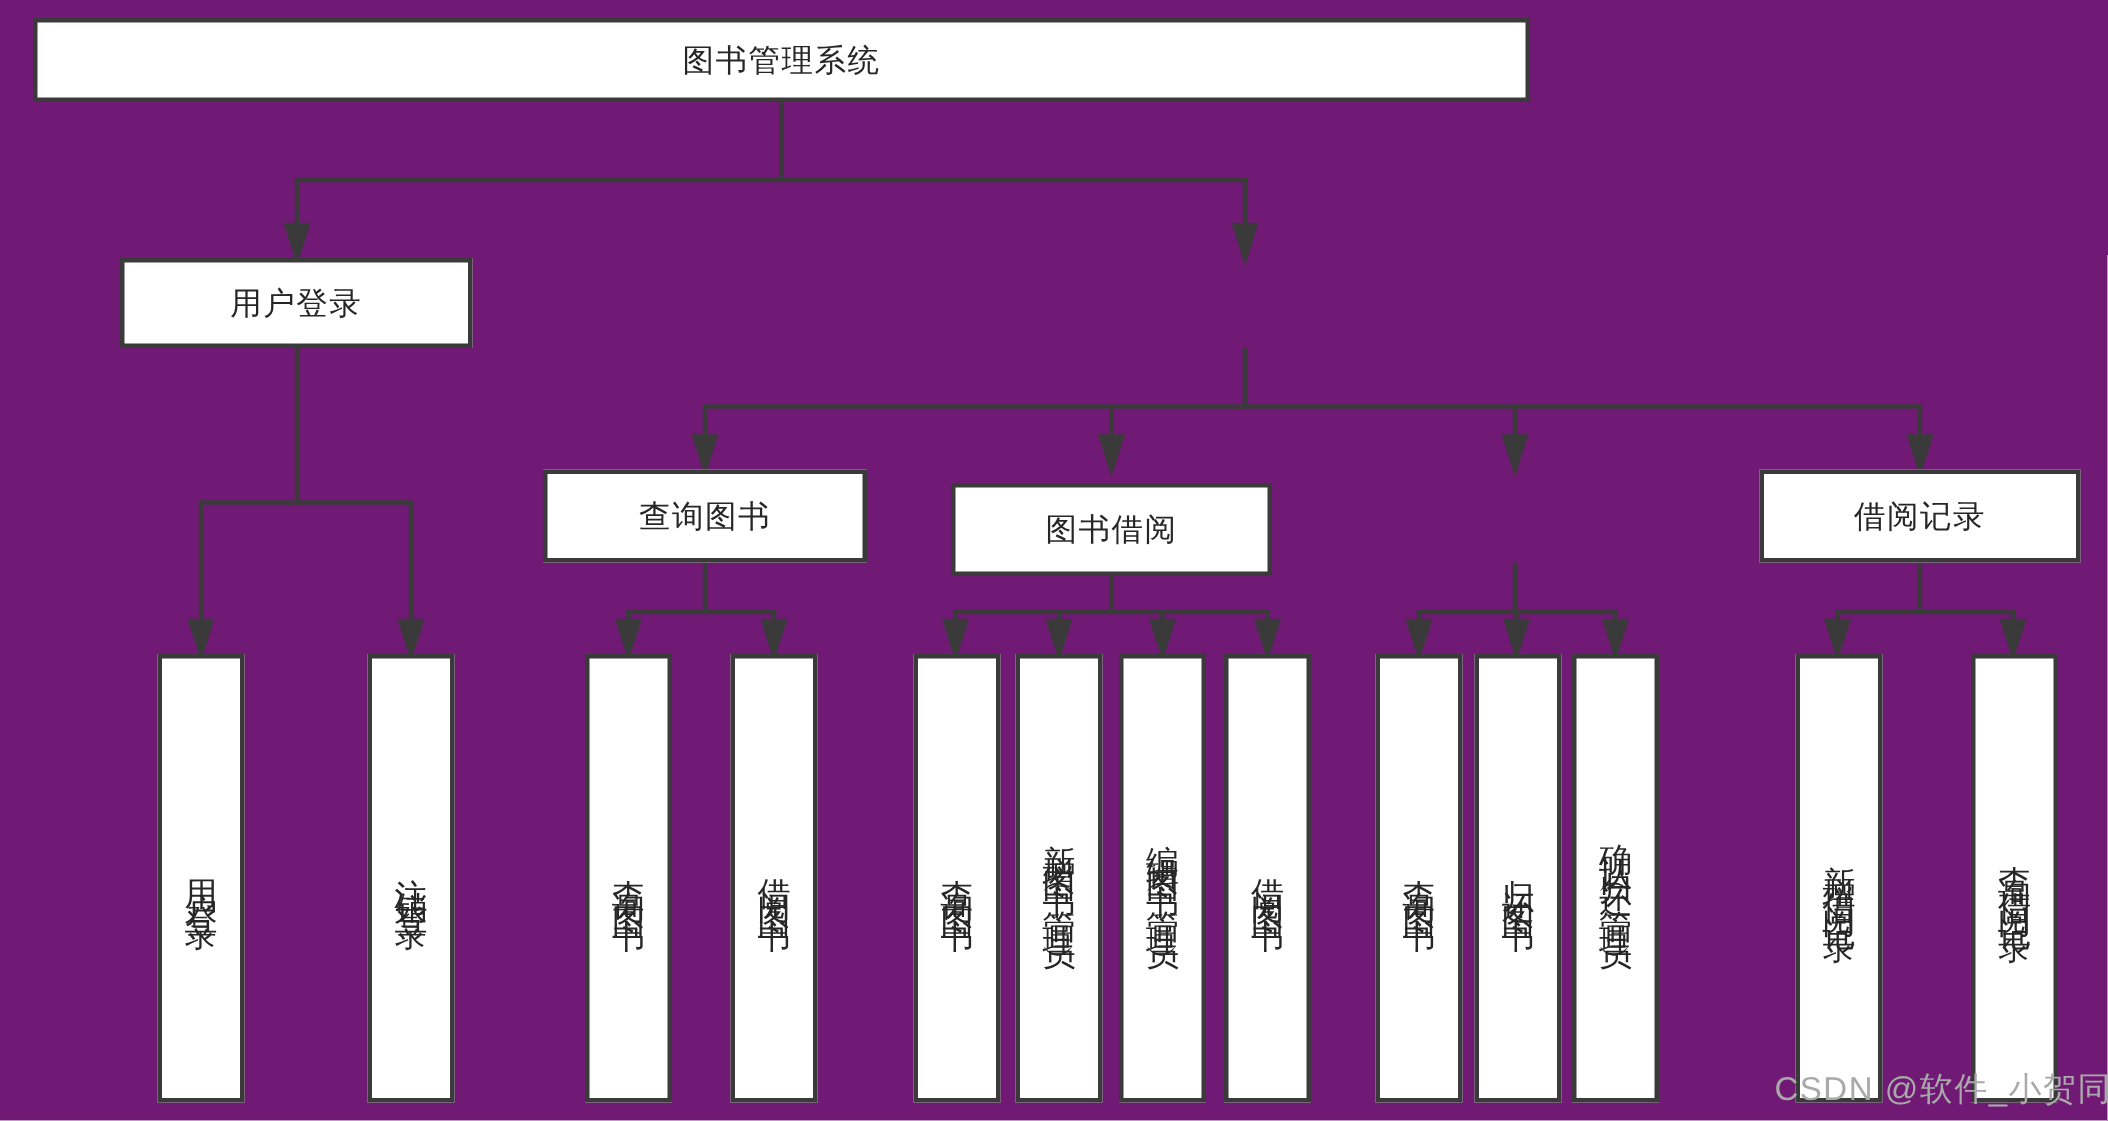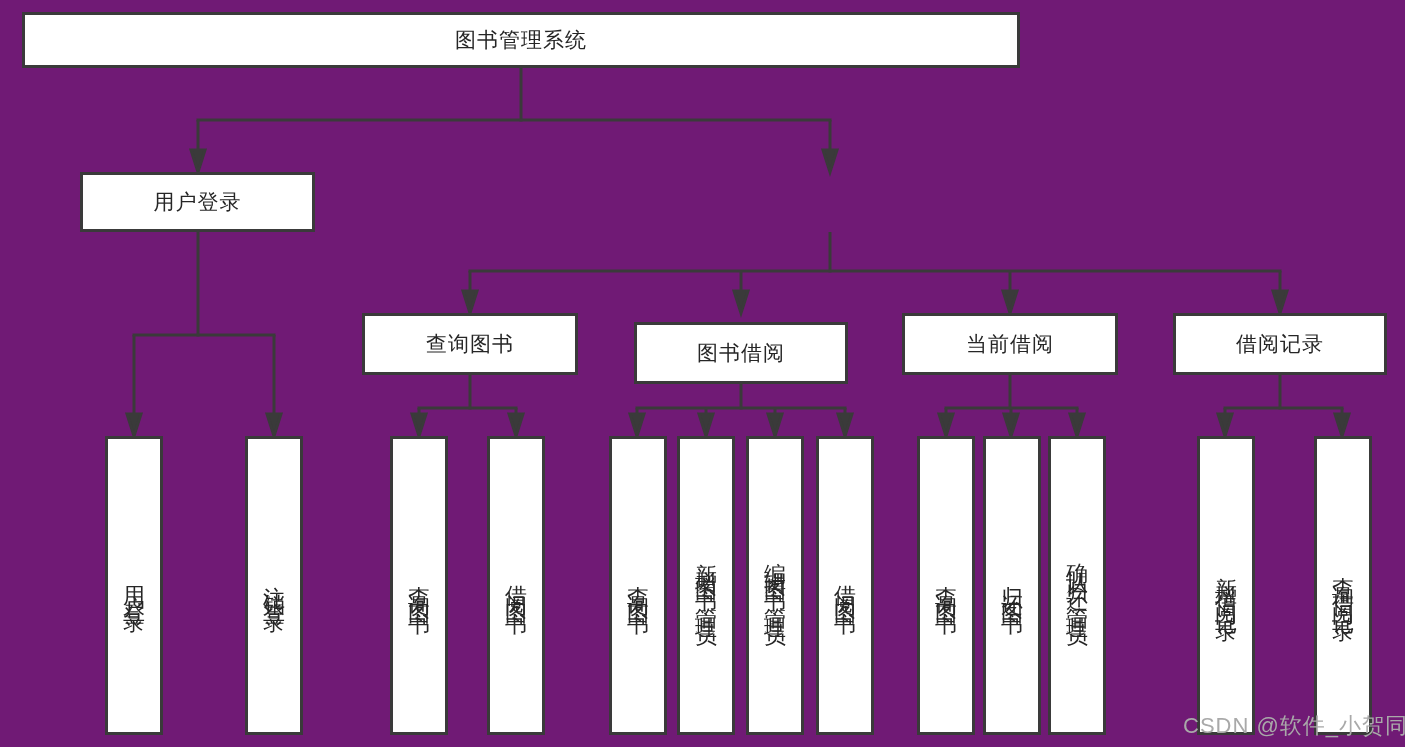--- a/index.html
+++ b/index.html
@@ -90,23 +90,20 @@
   <div class="box" style="left:80px;top:172px;width:235px;height:60px">
     <span class="lbl">用户登录</span>
   </div>
 
   <div class="box" style="left:362px;top:313px;width:216px;height:62px">
     <span class="lbl">查询图书</span>
   </div>
   <div class="box" style="left:634px;top:322px;width:214px;height:62px">
     <span class="lbl">图书借阅</span>
   </div>
-  <div class="box" style="left:902px;top:313px;width:216px;height:62px">
-    <span class="lbl">当前借阅</span>
-  </div>
   <div class="box" style="left:1173px;top:313px;width:214px;height:62px">
     <span class="lbl">借阅记录</span>
   </div>
 
   <div class="box leaf" style="left:105px;top:436px">
     <span class="vtext">用户登录</span>
   </div>
   <div class="box leaf" style="left:245px;top:436px">
     <span class="vtext">注销登录</span>
   </div>

